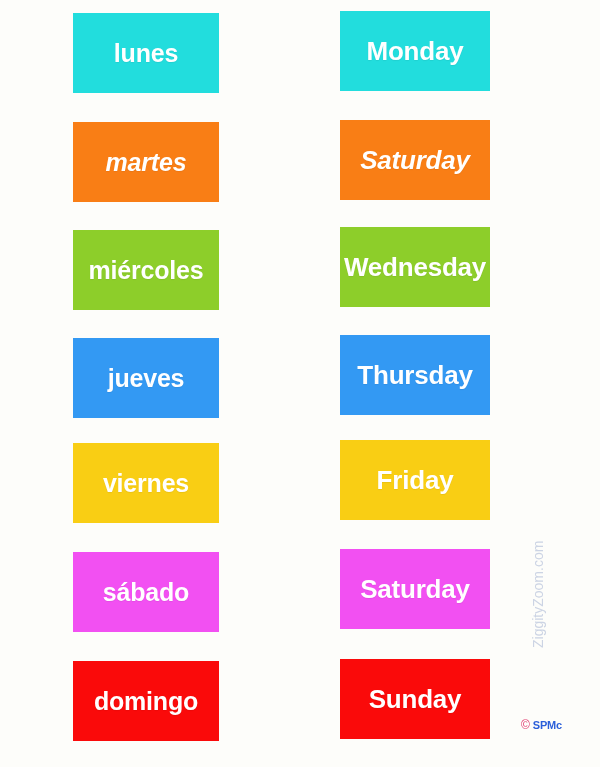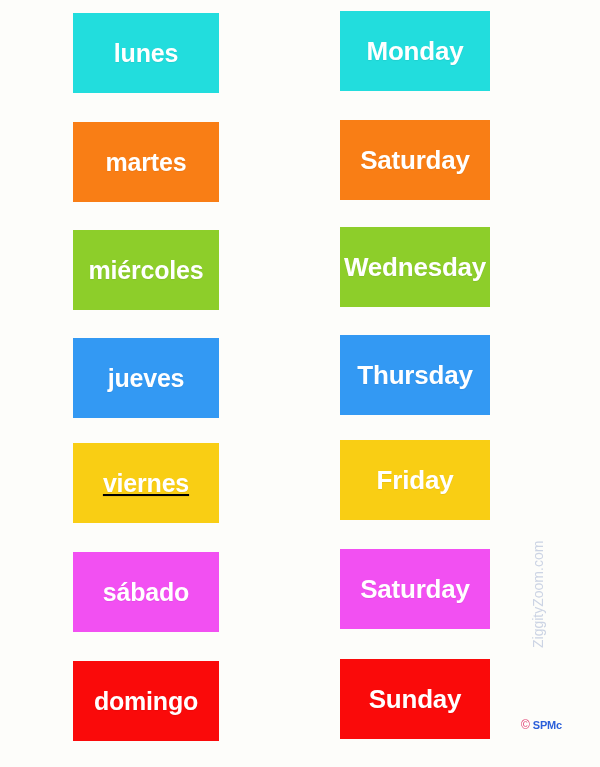--- a/index.html
+++ b/index.html
@@ -43,21 +43,21 @@
 
   
   .col-es { left: 73px; width: 146px; height: 80px; }
   .col-es .card-label { font-size: 25px; }
 
   
   .col-en { left: 340px; width: 150px; height: 80px; }
   .col-en .card-label { font-size: 26px; }
 
   .r1 { top: 13px; }
-  .r2 { top: 122px; }
+  .r2 { top: 122px; font-style: italic; }
   .r3 { top: 230px; }
   .r4 { top: 338px; }
   .r5 { top: 443px; }
   .r6 { top: 552px; }
   .r7 { top: 661px; }
 
   .col-en.r1 { top: 11px; }
   .col-en.r2 { top: 120px; }
   .col-en.r3 { top: 227px; }
   .col-en.r4 { top: 335px; }
@@ -111,21 +111,21 @@
   </div>
   <div class="card col-es r2" style="background-color: rgb(249, 126, 21);">
     <span class="card-label">martes</span>
   </div>
   <div class="card col-es r3" style="background-color: rgb(141, 206, 42); text-align: center;">
     <span class="card-label">miércoles</span>
   </div>
   <div class="card col-es r4" style="background-color: rgb(51, 153, 243);">
     <span class="card-label">jueves</span>
   </div>
-  <div class="card col-es r5" style="background-color: rgb(249, 206, 20); text-decoration: underline;">
+  <div class="card col-es r5" style="background-color: rgb(249, 206, 20);">
     <span class="card-label">viernes</span>
   </div>
   <div class="card col-es r6" style="background-color: rgb(242, 80, 242);">
     <span class="card-label">sábado</span>
   </div>
   <div class="card col-es r7" style="background-color: rgb(250, 10, 10);">
     <span class="card-label">domingo</span>
   </div>
 
   <div class="card col-en r1" style="background-color: rgb(34, 221, 221);">

